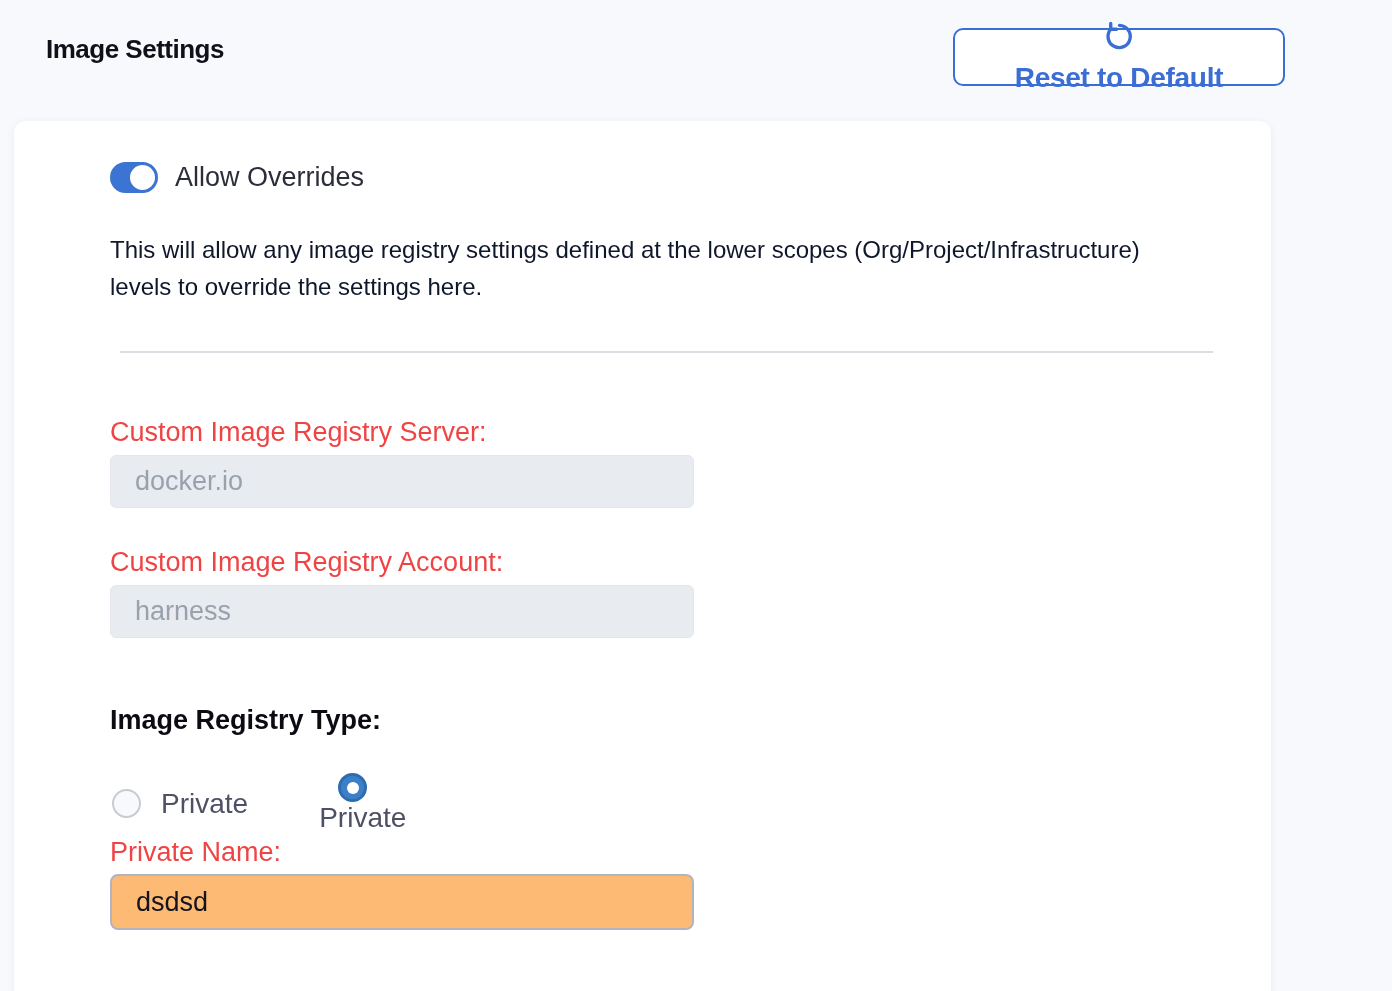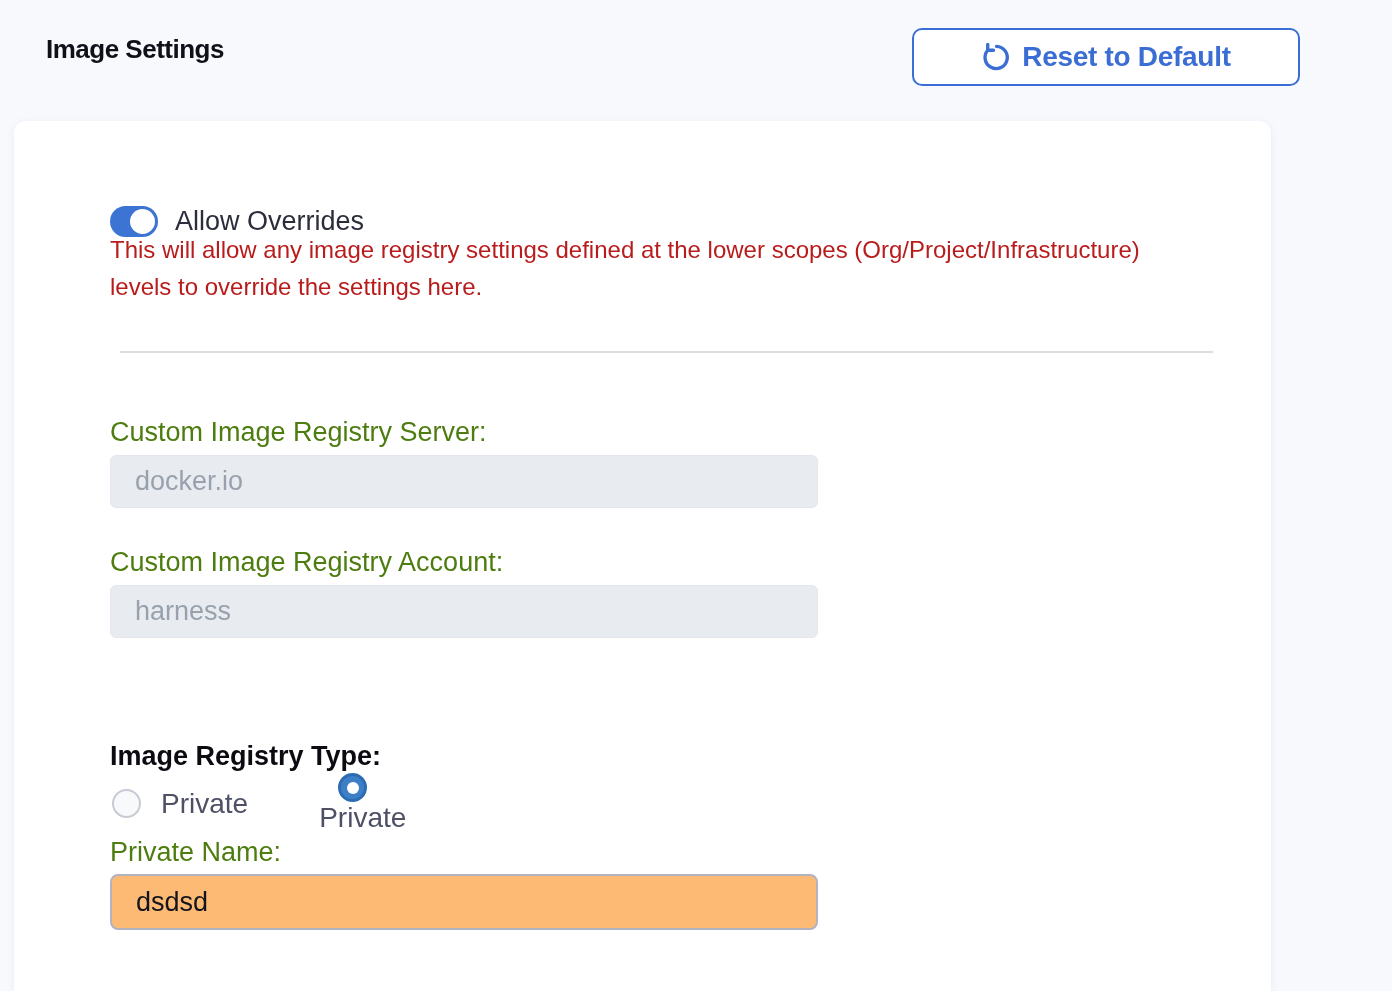--- a/index.html
+++ b/index.html
@@ -10,92 +10,93 @@
     position: relative;
   }
 
   
   .page-title {
     position: absolute; left: 46px; top: 34px;
     font-size: 26px; font-weight: 700; letter-spacing: -0.5px;
     color: #101019;
   }
   .reset-btn {
-    position: absolute; left: 912px; top: 28px;
-    width: 388px; height: 58px;
+    position: absolute; left: 953px; top: 28px;
+    width: 332px; height: 58px;
     background: #ffffff;
     border: 2px solid #3b6ed5; border-radius: 10px;
     color: #3b6ed5; font-size: 28px; font-weight: 700; letter-spacing: -0.3px;
     font-family: inherit;
     display: flex; align-items: center; justify-content: center; gap: 10px;
     cursor: pointer;
+    flex-direction: column;
   }
   .reset-btn svg { flex: 0 0 auto; }
 
   
   .card {
     position: absolute; left: 14px; top: 121px;
     width: 1257px; height: 880px;
     background: #ffffff;
     border-radius: 12px;
     box-shadow: 0 2px 8px rgba(40, 60, 110, 0.07);
   }
 
   
-  .toggle-row { position: absolute; left: 96px; top: 41px; display: flex; align-items: flex-end; gap: 17px; margin-top: 44px; }
+  .toggle-row { position: absolute; left: 96px; top: 41px; display: flex; align-items: flex-end; gap: 17px; }
   .toggle {
     width: 48px; height: 31px; border-radius: 16px;
     background: #3b74d3; position: relative; cursor: pointer;
   }
   .toggle .knob {
     position: absolute; top: 3px; right: 3px;
     width: 25px; height: 25px; border-radius: 50%;
     background: #ffffff;
   }
   .toggle-label { font-size: 27px; color: #2b2d3a; }
 
   
   .description {
     position: absolute; left: 96px; top: 110px;
-    font-size: 24px; line-height: 37px; color: #b91c1c;
+    font-size: 24px; line-height: 37px; color: #0f172a;
     white-space: nowrap;
   }
 
   
   .divider {
     position: absolute; left: 106px; top: 230px;
     width: 1093px; height: 2px; background: #dcdde2;
   }
 
   
-  .field-label { position: absolute; left: 96px; font-size: 27px; color: #4d7c0f; }
+  .field-label { position: absolute; left: 96px; font-size: 27px; color: #ef4444; }
   .field-label.bold { font-weight: 700; color: #0b0b12; }
 
   .text-input {
     position: absolute; left: 96px;
-    width: 708px; height: 53px;
+    width: 584px; height: 53px;
     font-family: inherit; font-size: 27px;
     padding: 0 24px;
     border-radius: 6px;
   }
   .text-input.disabled {
     background: #e8ecf1; border: 1px solid #e3e7ed;
     color: #99a1ad;
   }
   .text-input.disabled::placeholder { color: #99a1ad; opacity: 1; }
   .text-input.editable {
     background: #fdba74; border: 2px solid #b2b3c1;
     border-radius: 8px; height: 56px; color: #14141c;
   }
 
   #server-label  { top: 296px; }
   #server-input  { top: 334px; }
   #account-label { top: 426px; }
   #account-input { top: 464px; }
-  #type-label    { top: 620px; }
+  #type-label    { top: 584px; }
   #secret-label  { top: 716px; }
   #secret-input  { top: 753px; }
 
   
   .radio-group { position: absolute; left: 98px; top: 652px; display: flex; align-items: center; }
   .radio-option { display: flex; align-items: center; cursor: pointer; }
   .radio-option + .radio-option { margin-left: 51px; flex-direction: column; }
   .radio-circle {
     width: 29px; height: 29px; border-radius: 50%;
     background: #f8f9fb; border: 2px solid #c8cbd4;

